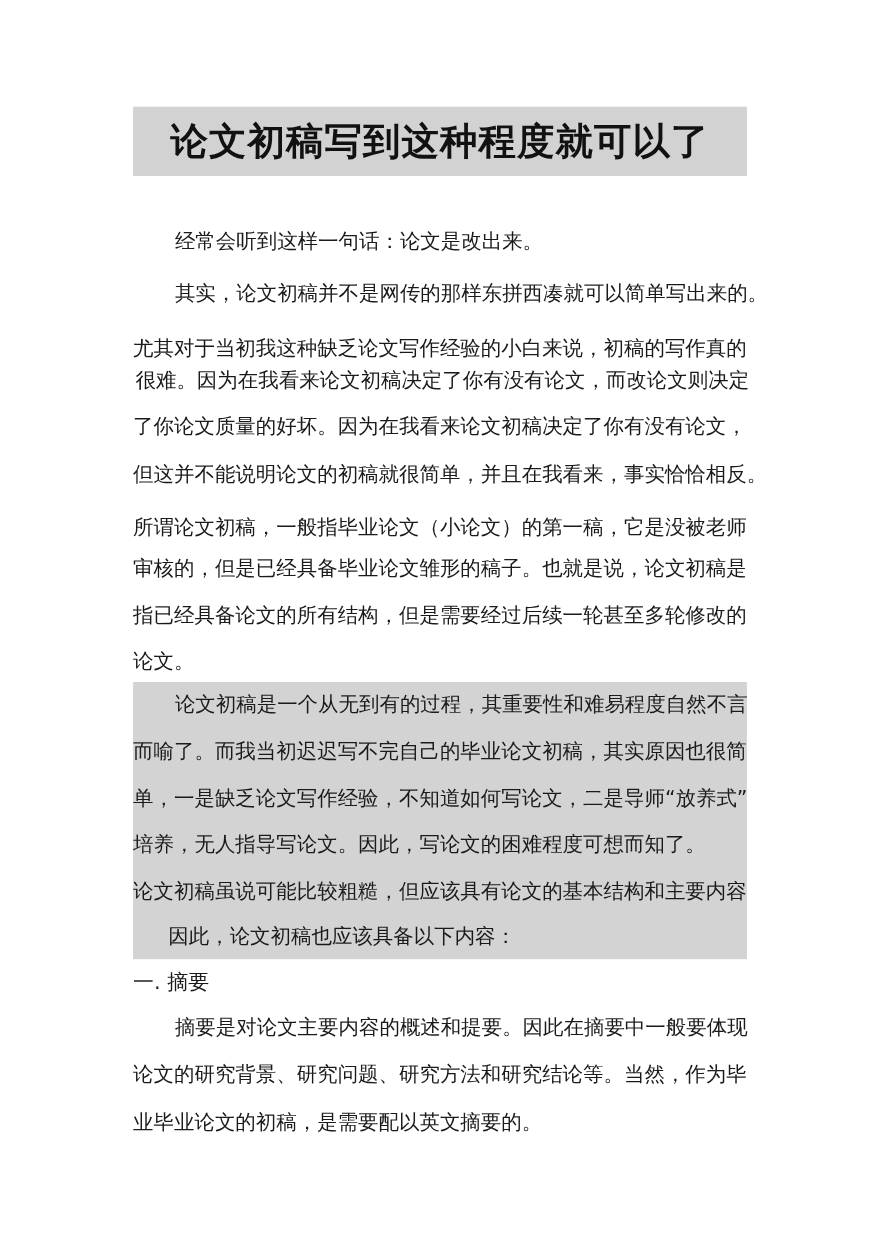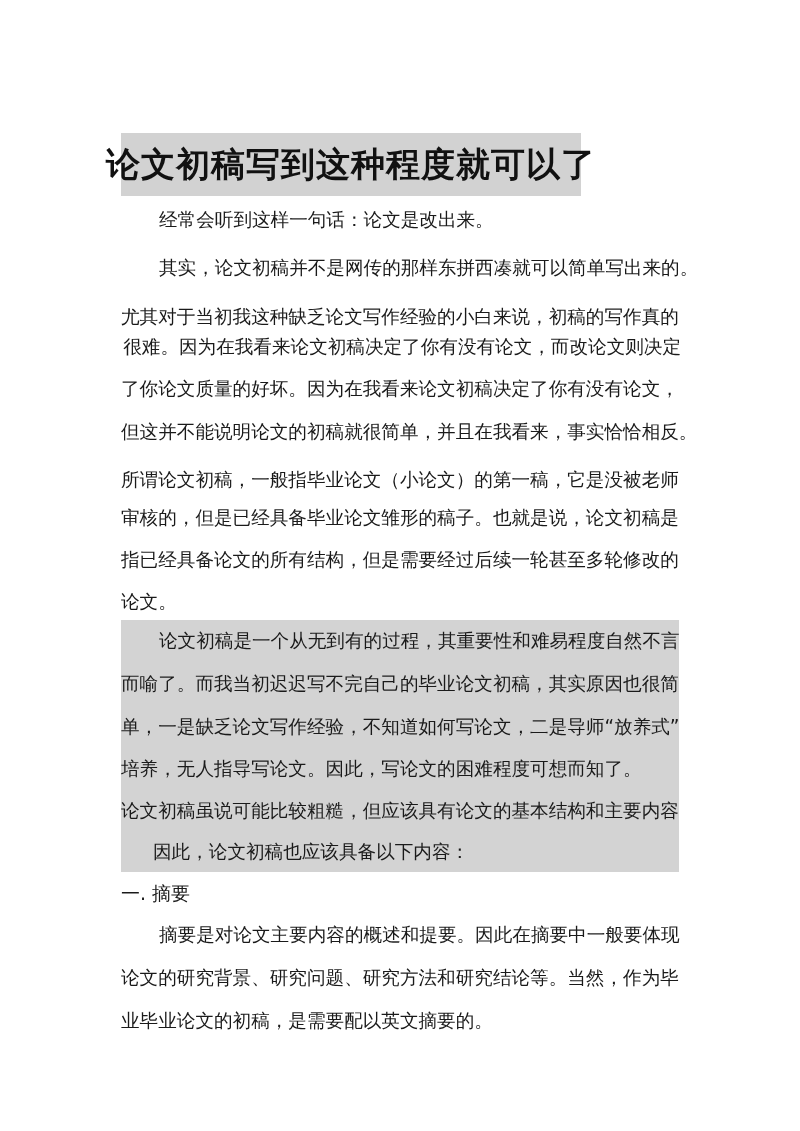--- a/index.html
+++ b/index.html
@@ -20,27 +20,26 @@
       left: 0;
       top: 0;
       width: 800px;
       height: 1131px;
       background: #ffffff;
     }
     .title-box {
       position: absolute;
       left: 121px;
       top: 97px;
-      width: 460px;
+      width: 558px;
       height: 63px;
       background: #d2d2d2;
       display: flex;
       align-items: center;
       justify-content: center;
-      margin-top: 36px;
     }
     .title {
       margin: 0;
       font-size: 34px;
       font-weight: bold;
       color: #111111;
       letter-spacing: 1px;
       white-space: nowrap;
     }
     .line {

